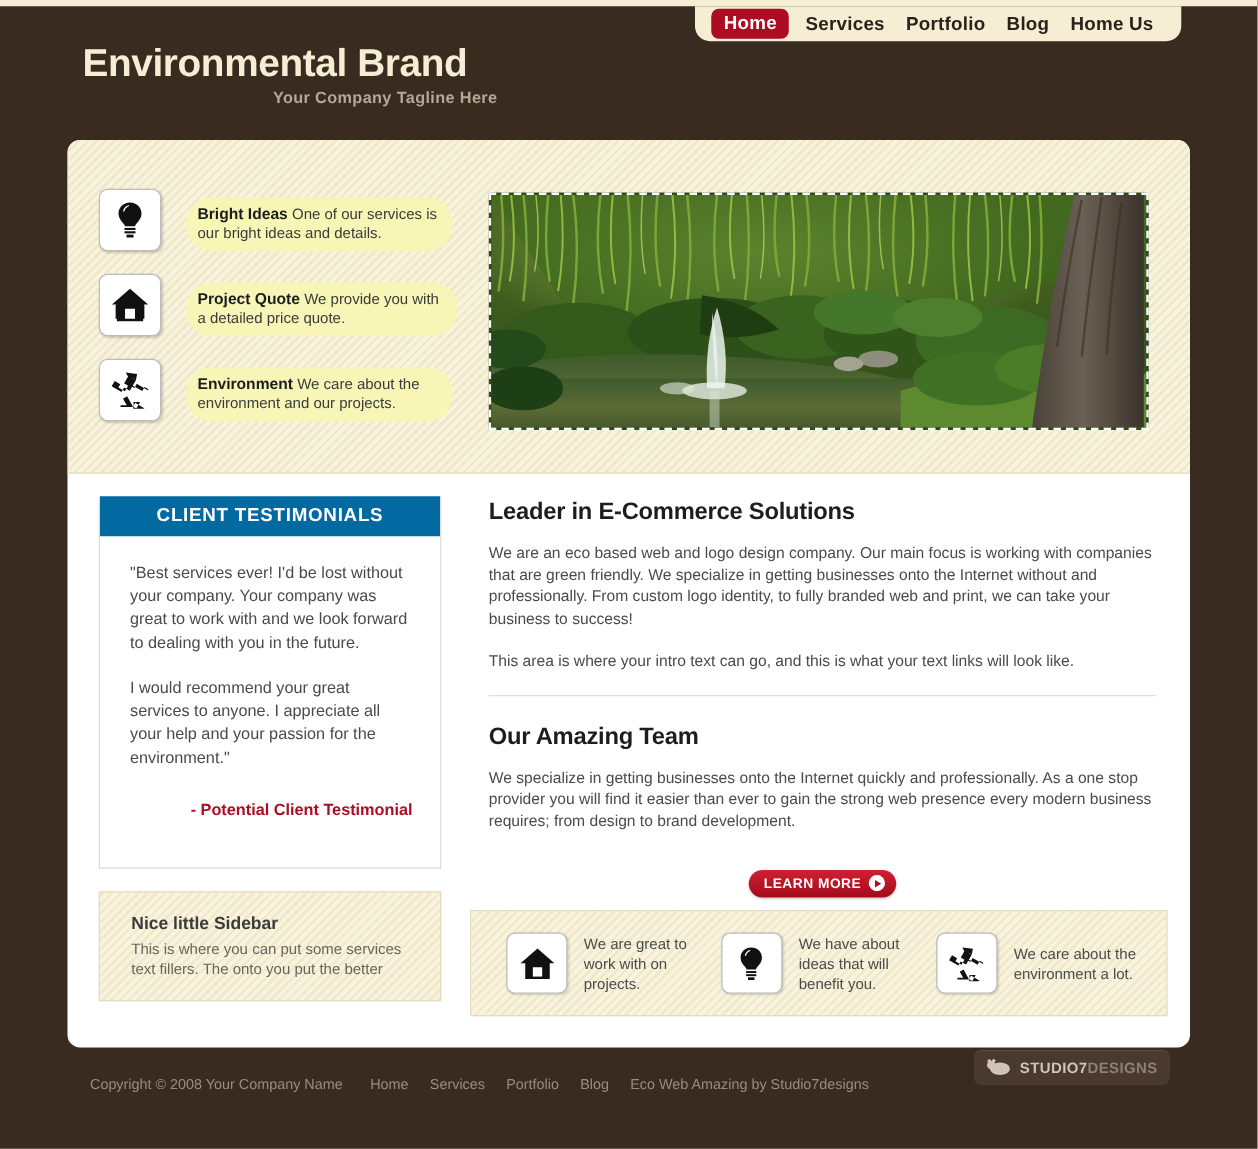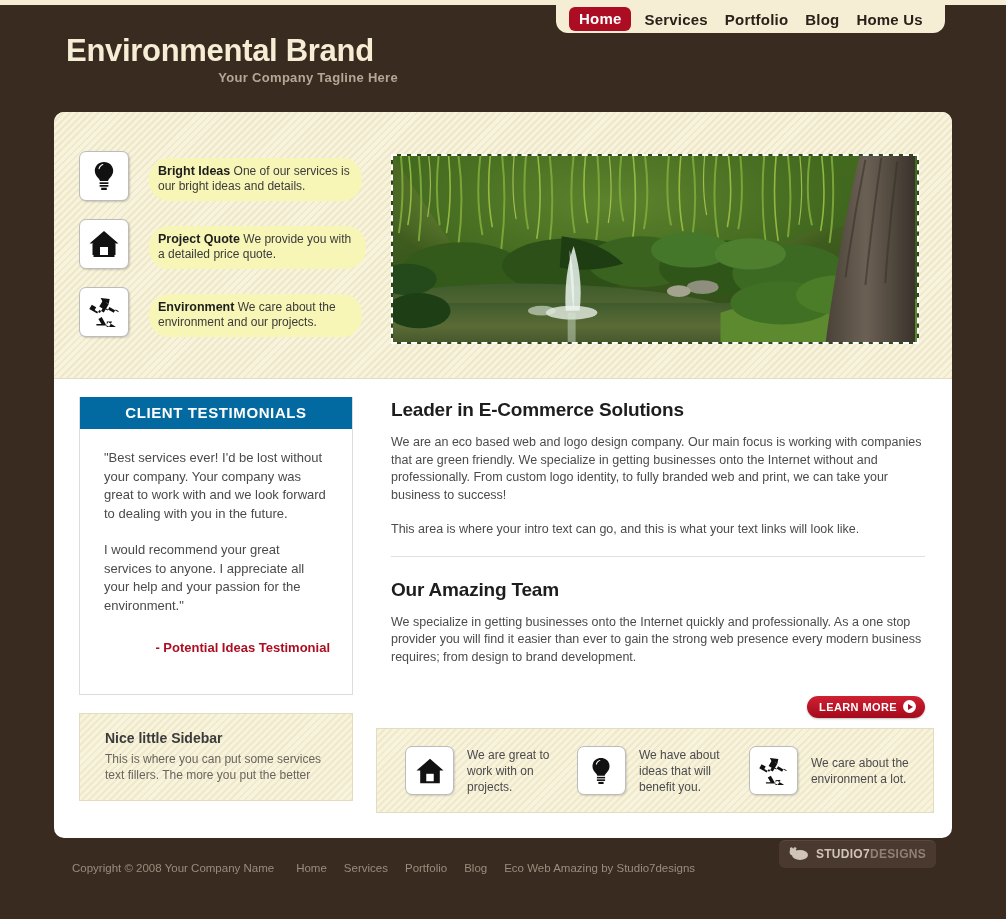--- a/index.html
+++ b/index.html
@@ -242,21 +242,21 @@
     font-size: 12.5px;
     line-height: 17.5px;
     color: #4b4b4b;
     margin: 0 0 17px 0;
   }
   .divider {
     border: none;
     border-top: 1px solid #e0e0e0;
     margin: 10px 0 22px 0;
   }
-  .learn-more-wrap { text-align: right; margin-top: 30px; }
+  .learn-more-wrap { text-align: center; margin-top: 30px; }
   .learn-more {
     display: inline-flex;
     align-items: center;
     gap: 6px;
     background: linear-gradient(#d02032, #a30a1c);
     color: #fff;
     font-size: 11px;
     font-weight: bold;
     letter-spacing: 0.4px;
     border-radius: 11px;
@@ -542,27 +542,27 @@
   </div>
 
   <div class="card-body">
 
     <div class="col-left">
       <div class="testi-panel">
         <div class="testi-head">CLIENT TESTIMONIALS</div>
         <div class="testi-body">
           <p>"Best services ever! I'd be lost without your company. Your company was great to work with and we look forward to dealing with you in the future.</p>
           <p>I would recommend your great services to anyone. I appreciate all your help and your passion for the environment."</p>
-          <p class="testi-author">- Potential Ideas Testimonial</p>
+          <p class="testi-author">- Potential Client Testimonial</p>
         </div>
       </div>
 
       <div class="sidebar-box">
         <p class="sidebar-title">Nice little Sidebar</p>
-        <p class="sidebar-text">This is where you can put some services text fillers. The more you put the better</p>
+        <p class="sidebar-text">This is where you can put some services text fillers. The onto you put the better</p>
       </div>
     </div>
 
     <div class="col-right">
       <h2 class="section-title">Leader in E-Commerce Solutions</h2>
       <p class="body-text">We are an eco based web and logo design company. Our main focus is working with companies that are green friendly. We specialize in getting businesses onto the Internet without and professionally. From custom logo identity, to fully branded web and print, we can take your business to success!</p>
       <p class="body-text">This area is where your intro text can go, and this is what your text links will look like.</p>
       <hr class="divider">
       <h2 class="section-title">Our Amazing Team</h2>
       <p class="body-text">We specialize in getting businesses onto the Internet quickly and professionally. As a one stop provider you will find it easier than ever to gain the strong web presence every modern business requires; from design to brand development.</p>

